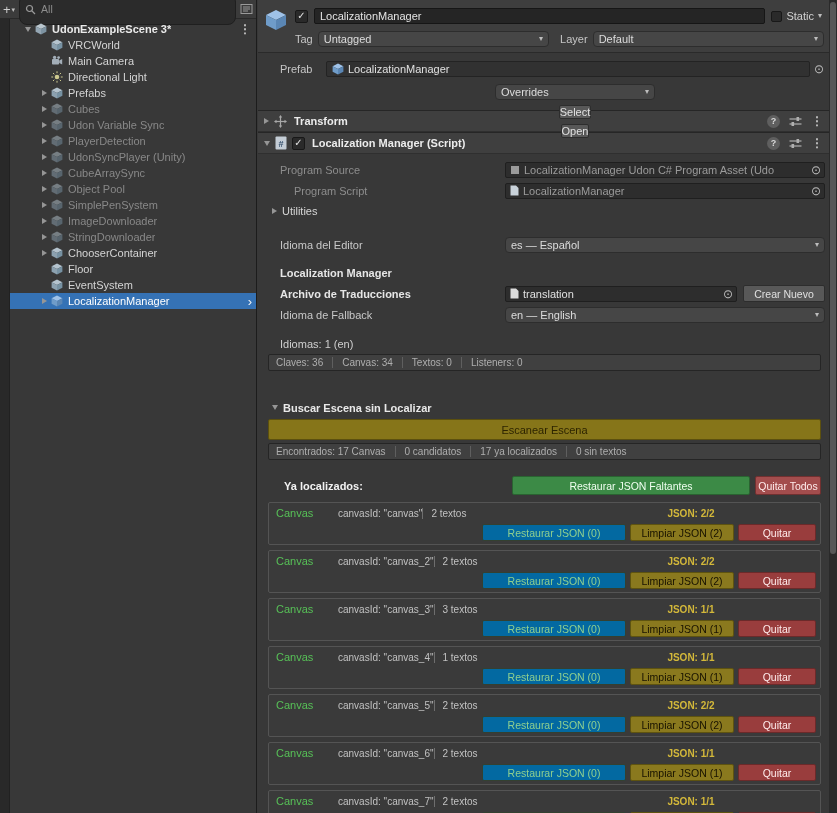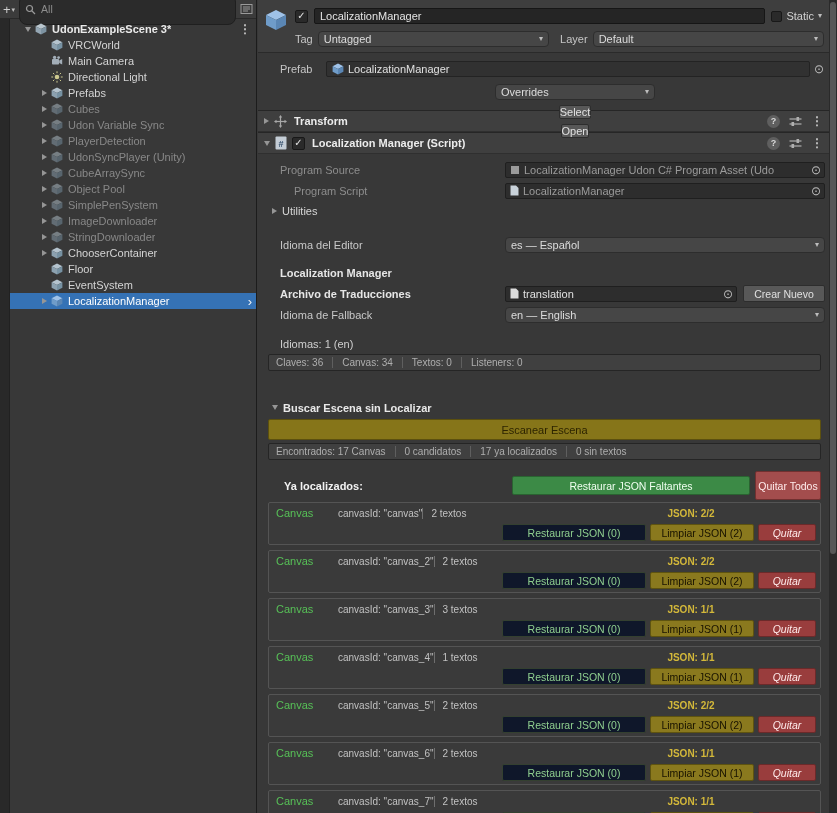--- a/index.html
+++ b/index.html
@@ -81,31 +81,31 @@
   .section-label{height:17px;display:flex;align-items:center;padding-left:18px;font-weight:bold;color:#e6e6e6;margin-bottom:3px;}
   .info-label{height:15px;display:flex;align-items:center;padding-left:18px;color:#cfcfcf;}
   .helpbox{margin:3px 4px 16px 6px;background:#404040;border:1px solid #252525;border-radius:2px;height:17px;display:flex;align-items:center;padding:0 7px;color:#aeaeae;font-size:10px;box-sizing:border-box;overflow:hidden;}
   .hb-seg{white-space:nowrap;}
   .hb-seg + .hb-seg{border-left:1px solid #5f5f5f;margin-left:9px;padding-left:9px;}
   .spacer-14{height:14px;}.spacer-12{height:12px;}.spacer-10{height:10px;}.spacer-8{height:8px;}
   .scan-btn{margin:3px 4px 2px 6px;height:19px;background:#867519;border:1px solid #5c500e;border-radius:2px;color:#2d2400;display:flex;align-items:center;justify-content:center;}
   .loc-header{display:flex;align-items:center;margin:11px 4px 7px 6px;gap:5px;height:19px;}
   .loc-title{flex:1;font-weight:bold;color:#f2f2f2;padding-left:16px;}
   .btn-green{width:238px;height:19px;background:#3c8a46;border:1px solid #2a6331;color:#f0fff0;}
-  .btn-red-lg{width:66px;height:29px;background:#a34d4d;border:1px solid #713030;color:#ffecec;}
+  .btn-red-lg{width:66px;height:19px;background:#a34d4d;border:1px solid #713030;color:#ffecec;}
   .canvas-entry{margin:0 4px 5px 6px;background:#3a3a3a;border:1px solid #545454;border-radius:2px;padding:2px 4px 3px 4px;}
   .ce-rowA{display:flex;align-items:center;height:16px;margin-bottom:3px;}
   .ce-name{width:62px;padding-left:3px;color:#57c057;flex-shrink:0;}
   .ce-id{color:#c2c2c2;font-size:10px;white-space:nowrap;}
   .ce-textos{color:#c2c2c2;font-size:10px;border-left:1px solid #6e6e6e;padding-left:8px;white-space:nowrap;}
   .ce-json{margin-left:auto;width:126px;margin-right:62px;text-align:center;color:#d3b83a;font-size:10px;font-weight:bold;flex-shrink:0;}
   .ce-rowB{display:flex;justify-content:flex-end;gap:4px;}
-  .btn-restore{width:144px;height:17px;background:#0f172a;border:1px solid #344030;color:#8fcf8f;}
+  .btn-restore{width:144px;height:17px;background:#0369a1;border:1px solid #344030;color:#8fcf8f;}
   .btn-clean{width:104px;height:17px;background:#8a791e;border:1px solid #5e5310;color:#191300;}
-  .btn-remove{width:58px;height:17px;background:#993d3d;border:1px solid #6b2a2a;color:#ffecec;font-style:italic;}
+  .btn-remove{width:78px;height:17px;background:#993d3d;border:1px solid #6b2a2a;color:#ffecec;}
 </style>
 </head>
 <body>
 
 <div class="window">
 
   <div class="hierarchy">
     <div class="h-toolbar">
       <span class="create-btn">
         <span>+</span>

